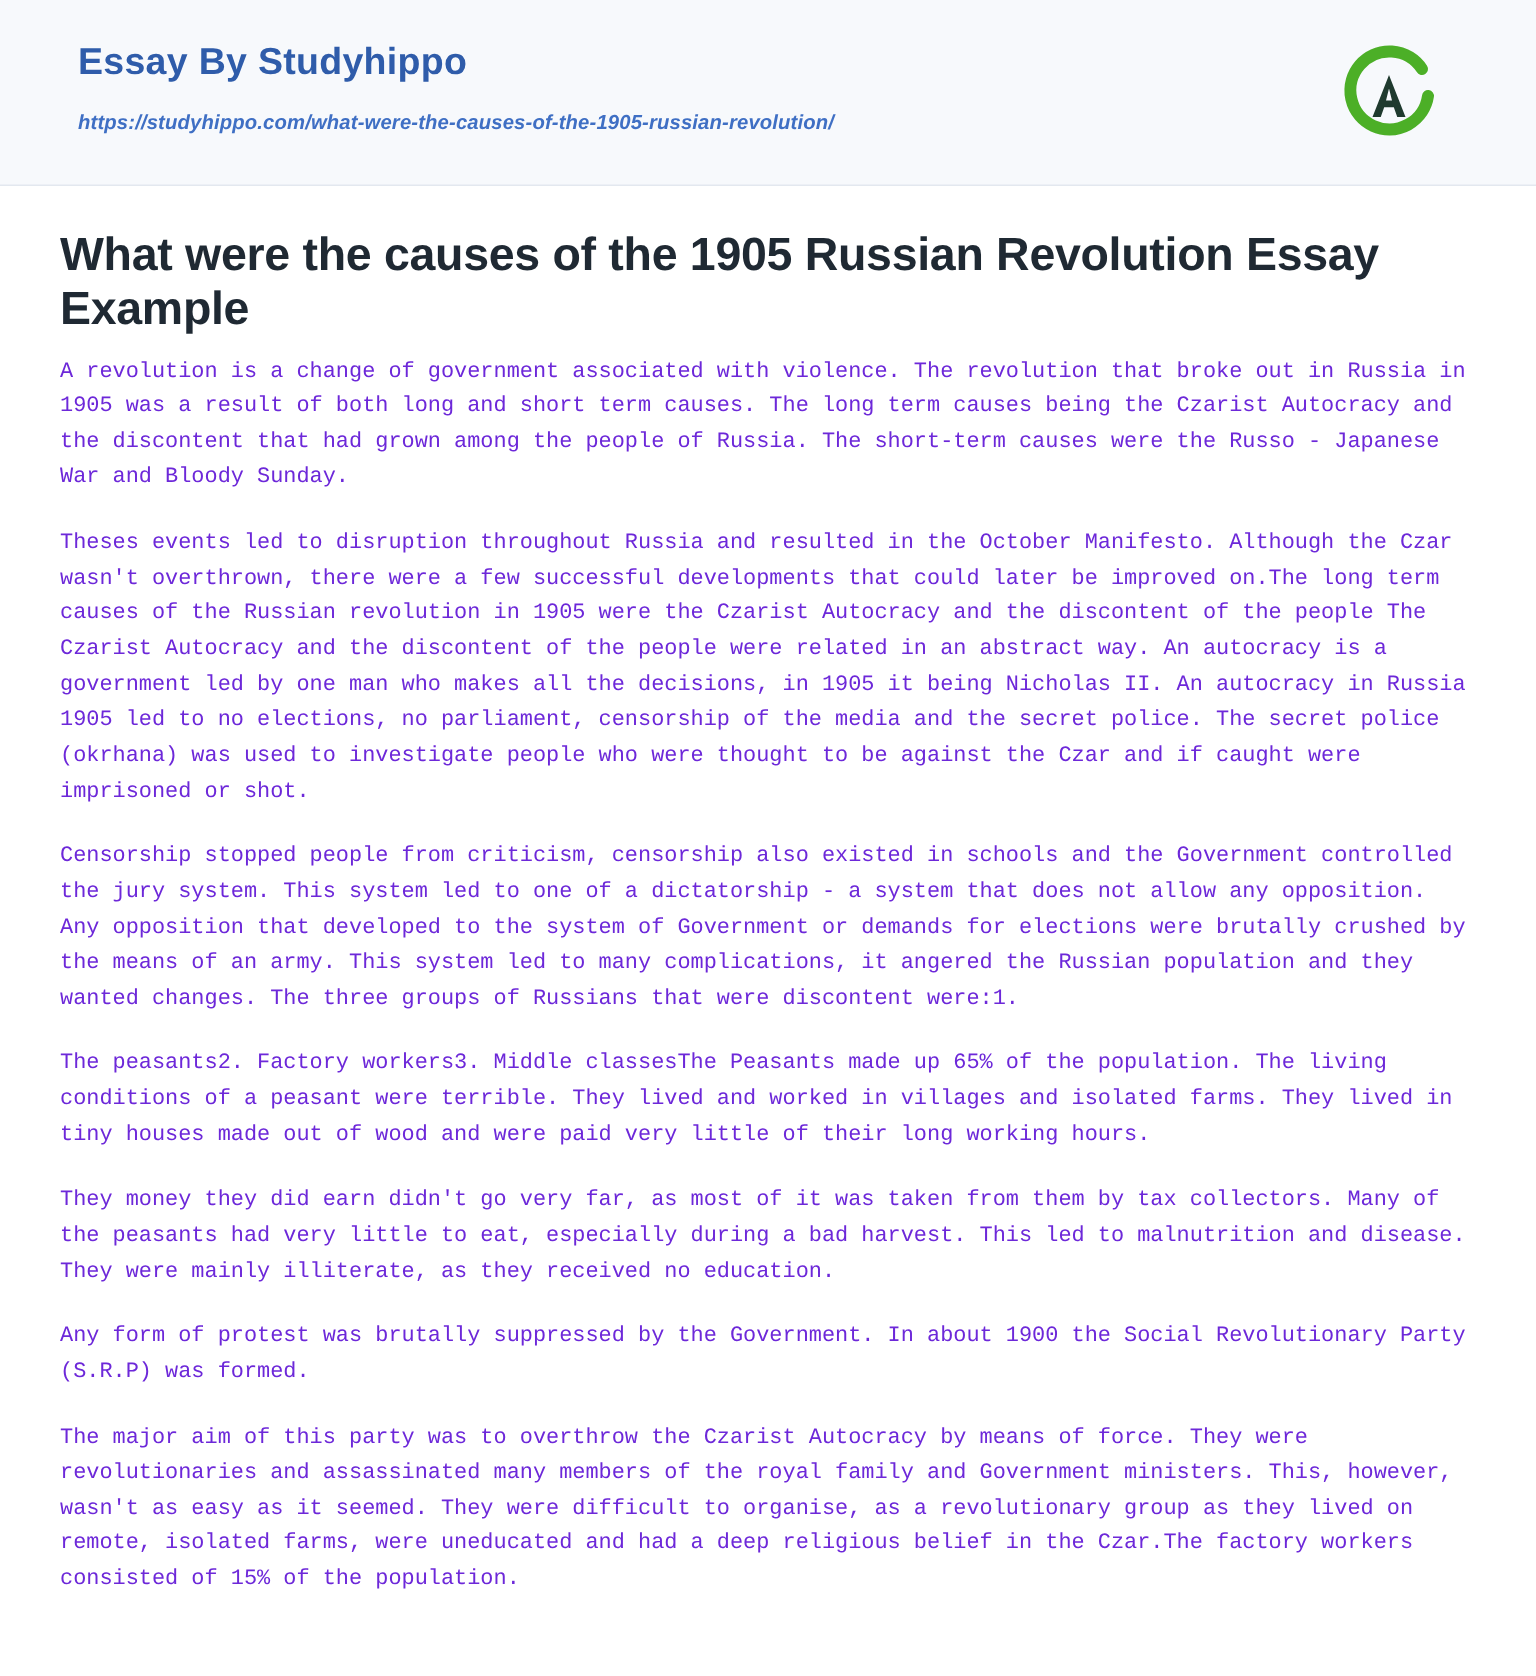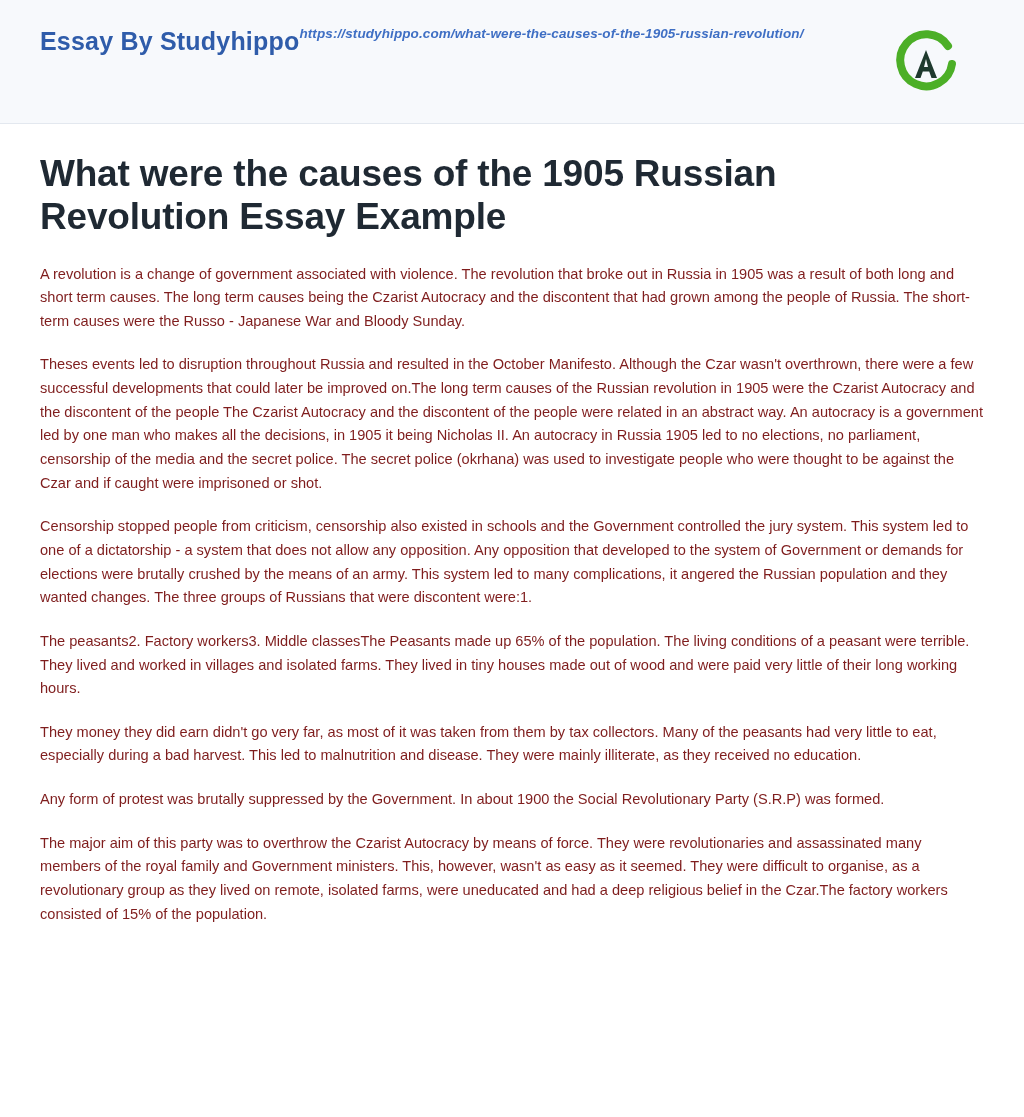--- a/index.html
+++ b/index.html
@@ -26,22 +26,23 @@
     border-bottom: 1px solid #e3e8ef;
     padding: 26px 40px 22px 40px;
     box-sizing: border-box;
     display: flex;
     align-items: flex-start;
     justify-content: space-between;
     height: 124px;
   }
   .header-left {
     display: flex;
-    flex-direction: row;
+    flex-direction: column;
     justify-content: flex-start;
+    margin-left: 12px;
   }
   .brand {
     font-size: 25px;
     font-weight: bold;
     color: #2f5caa;
     letter-spacing: 0.2px;
     line-height: 1.2;
     margin: 0 0 18px 0;
   }
   .source-url {
@@ -60,34 +61,35 @@
     width: 72px;
     height: 72px;
     display: block;
   }
   
   .article {
     padding: 28px 40px 40px 40px;
     box-sizing: border-box;
   }
   .article-title {
-    font-size: 37px;
+    font-size: 31px;
     line-height: 1.17;
     font-weight: bold;
     color: #1f2933;
-    margin: 0 0 24px 0;
+    margin: 0 0 12px 0;
     letter-spacing: -0.2px;
     max-width: 880px;
   }
   .article p {
     font-size: 14.6px;
     line-height: 1.62;
-    color: #7f1d1d;
+    color: #6d28d9;
     margin: 0 0 20px 0;
     text-align: left;
+    font-family: Liberation Mono, monospace;
   }
   .article p:last-child {
     margin-bottom: 0;
   }
 </style>
 </head>
 <body>
 
 <div class="page">
 

